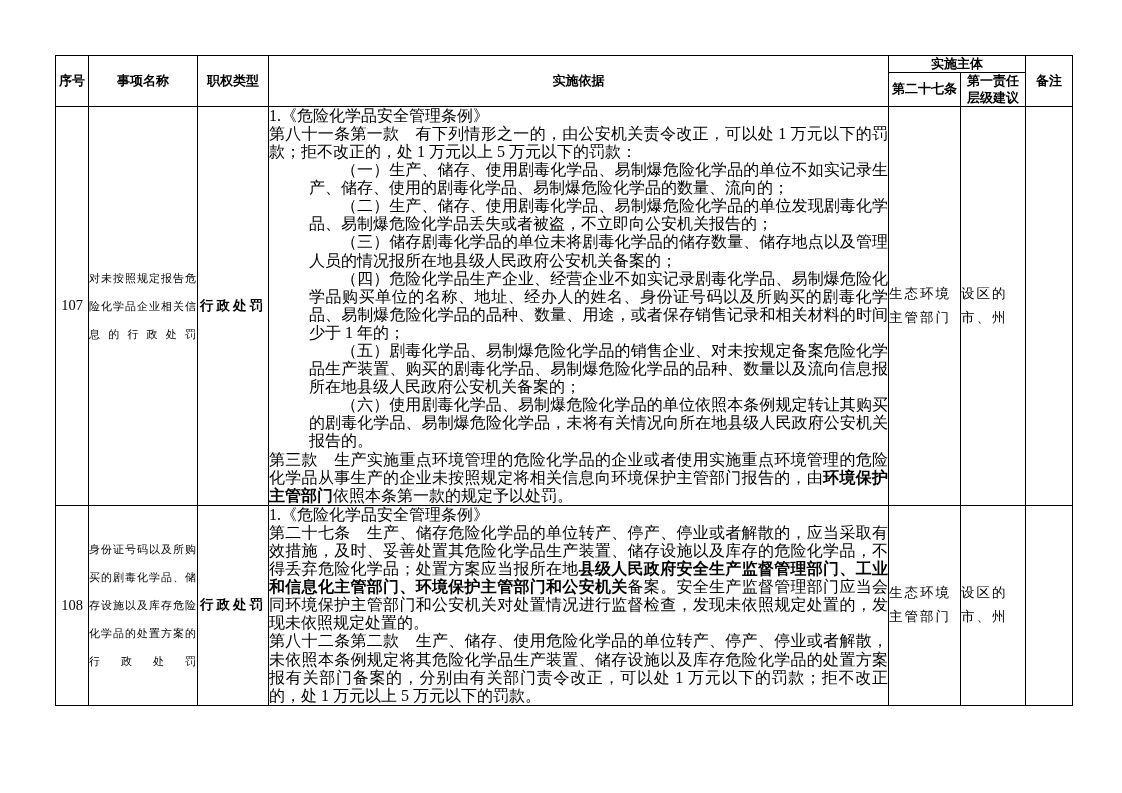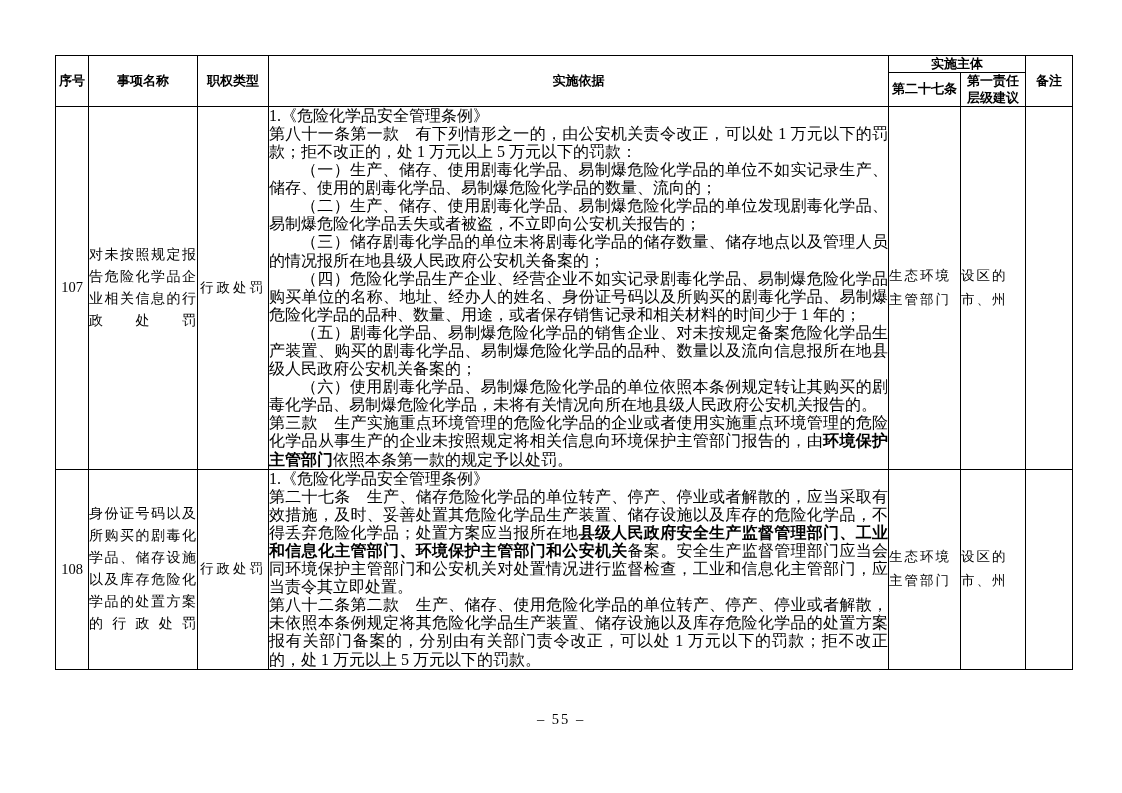--- a/index.html
+++ b/index.html
@@ -17,31 +17,31 @@
     overflow:hidden;
   }
   th{
     font-family:"Liberation Sans","DejaVu Sans",sans-serif;
     font-weight:bold;font-size:13px;text-align:center;line-height:1.25;
     padding:1px 2px;
   }
   th.hdr-top{font-size:13px;}
   .cell-no{text-align:center;font-size:14.5px;}
   .cell-name{
-    font-size:14px;padding:3px 5px;
+    font-size:11px;padding:3px 5px;
     text-align:justify;text-justify:inter-ideograph;text-align-last:justify;
-    line-height:22px;letter-spacing:1px;
+    line-height:28px;letter-spacing:1px;
   }
-  .cell-type{text-align:center;font-size:13.5px;letter-spacing:3px;}
+  .cell-type{text-align:center;font-size:13.5px;letter-spacing:3px;font-weight:bold;}
   .cell-basis{
     font-size:16px;line-height:18.1px;padding:2px 7px 2px 8px;
     text-align:justify;text-justify:inter-ideograph;vertical-align:middle;
   }
   .cell-basis .para{margin:0;}
-  .cell-basis .para.indent{text-indent:2em;}
+  .cell-basis .para.indent{text-indent:2em;margin-left:40px;}
   .cell-basis b{font-weight:bold;}
   .cell-dept,.cell-level{
     text-align:left;font-size:13.5px;letter-spacing:2px;line-height:24px;
     padding:1px 3px;
   }
   .cell-remark{font-size:13.5px;}
   .page-number{
     position:absolute;left:0;top:711px;width:100%;
     text-align:center;font-size:14.5px;letter-spacing:2px;
   }
@@ -94,25 +94,24 @@
         <td class="cell-dept">生态环境主管部门</td>
         <td class="cell-level">设区的市、州</td>
         <td class="cell-remark"></td>
       </tr>
       <tr style="height:198px">
         <td class="cell-no">108</td>
         <td class="cell-name">身份证号码以及所购买的剧毒化学品、储存设施以及库存危险化学品的处置方案的行政处罚</td>
         <td class="cell-type">行政处罚</td>
         <td class="cell-basis">
             <p class="para"><span>1.《危险化学品安全管理条例》</span></p>
-            <p class="para"><span>第二十七条　生产、储存危险化学品的单位转产、停产、停业或者解散的，应当采取有效措施，及时、妥善处置其危险化学品生产装置、储存设施以及库存的危险化学品，不得丢弃危险化学品；处置方案应当报所在地</span><b>县级人民政府安全生产监督管理部门、工业和信息化主管部门、环境保护主管部门和公安机关</b><span>备案。安全生产监督管理部门应当会同环境保护主管部门和公安机关对处置情况进行监督检查，工业和信息化主管部门，应当责令其立即处置。</span></p>
+            <p class="para"><span>第二十七条　生产、储存危险化学品的单位转产、停产、停业或者解散的，应当采取有效措施，及时、妥善处置其危险化学品生产装置、储存设施以及库存的危险化学品，不得丢弃危险化学品；处置方案应当报所在地</span><b>县级人民政府安全生产监督管理部门、工业和信息化主管部门、环境保护主管部门和公安机关</b><span>备案。安全生产监督管理部门应当会同环境保护主管部门和公安机关对处置情况进行监督检查，发现未依照规定处置的，发现未依照规定处置的。</span></p>
             <p class="para"><span>第八十二条第二款　生产、储存、使用危险化学品的单位转产、停产、停业或者解散，未依照本条例规定将其危险化学品生产装置、储存设施以及库存危险化学品的处置方案报有关部门备案的，分别由有关部门责令改正，可以处 1 万元以下的罚款；拒不改正的，处 1 万元以上 5 万元以下的罚款。</span></p>
           </td>
         <td class="cell-dept">生态环境主管部门</td>
         <td class="cell-level">设区的市、州</td>
         <td class="cell-remark"></td>
       </tr>
     </tbody>
   </table>
 
-  <div class="page-number">– 55 –</div>
 
 </div>
 
 </body></html>

